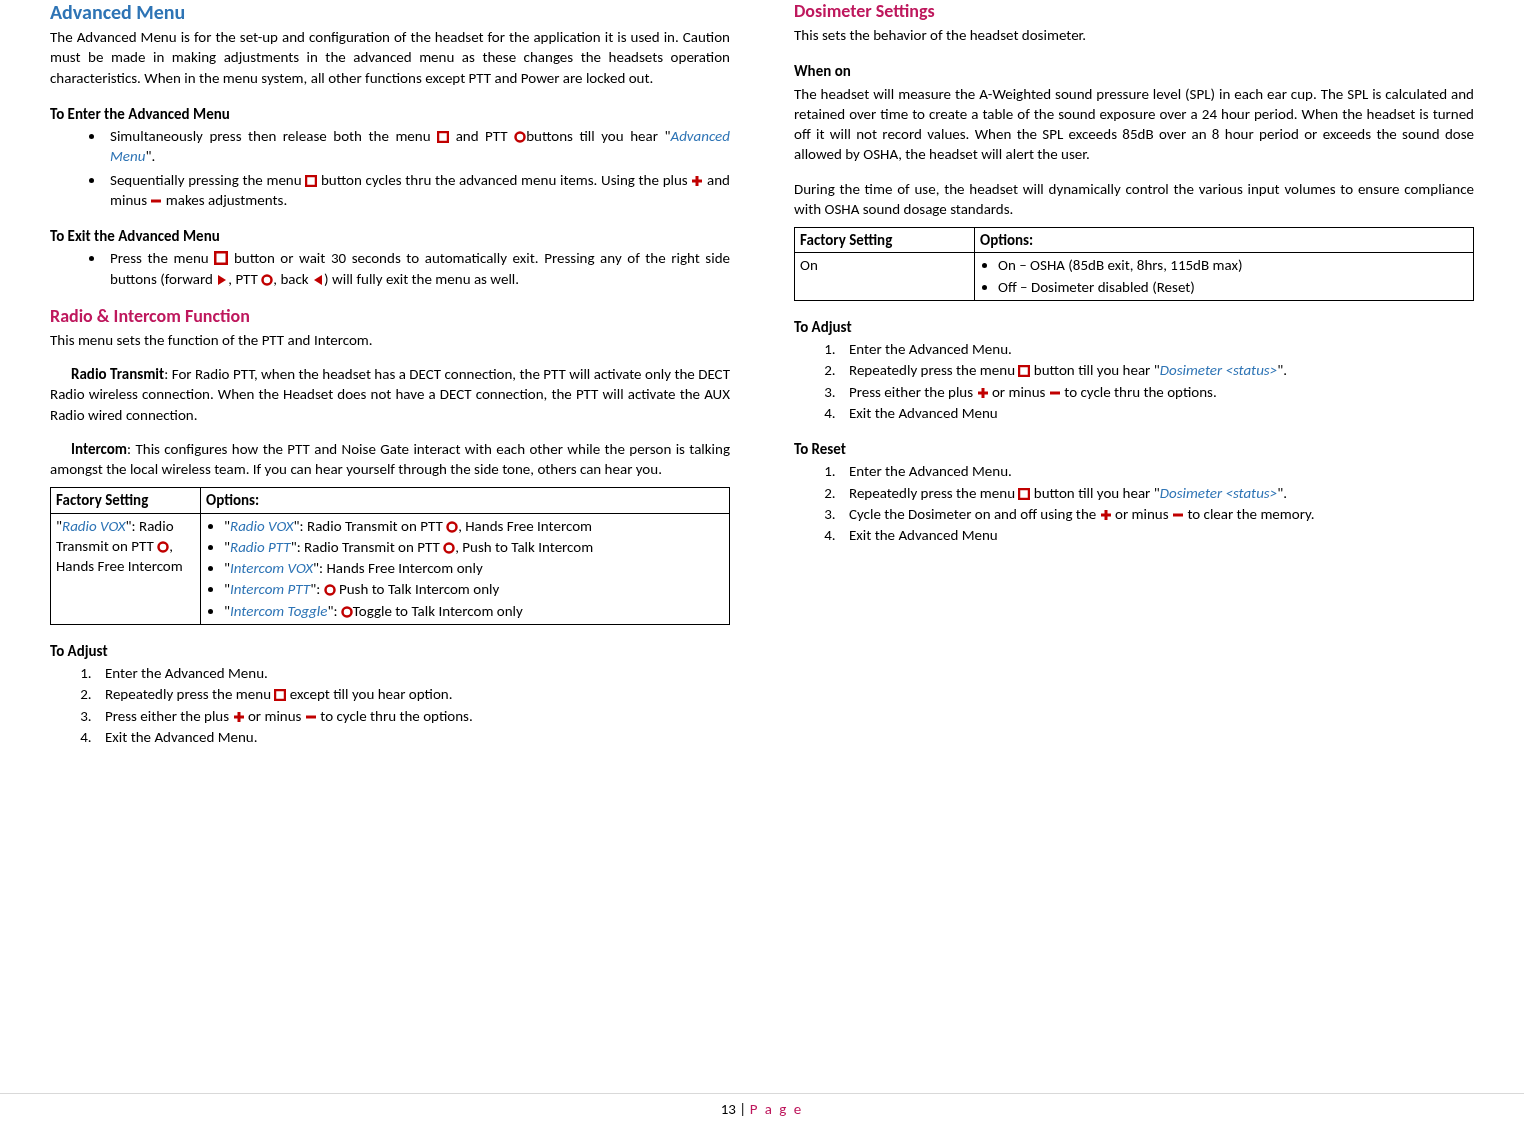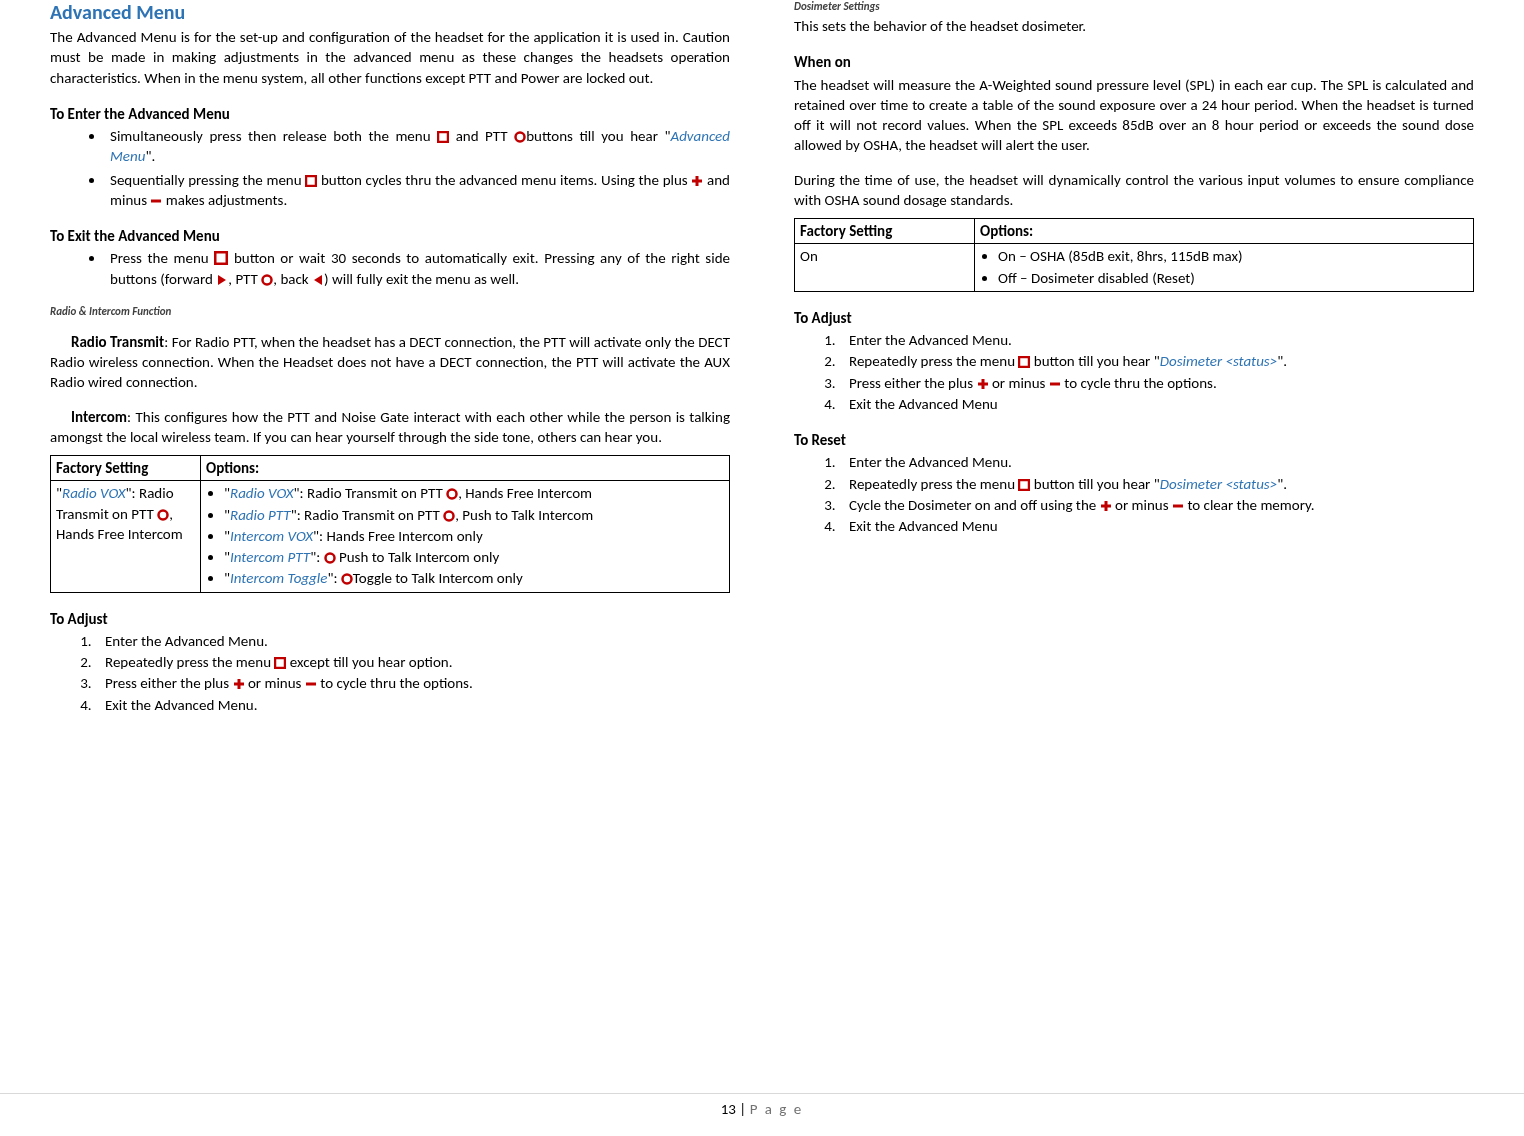--- a/index.html
+++ b/index.html
@@ -13,21 +13,21 @@
       padding: 0 50px;
       position: relative;
     }
     .columns {
       display: flex;
       gap: 64px;
       justify-content: space-between;
     }
     .col { width: 680px; }
     h2.blue { color: #2E74B5; font-size: 20px; font-weight: bold; margin-bottom: 3px; }
-    h3.blue { color: #404040; font-size: 11px; font-weight: bold; margin-top: 16px; margin-bottom: 3px; font-style: italic; }
+    h3.blue { color: #be185d; font-size: 18px; font-weight: bold; margin-top: 16px; margin-bottom: 3px; }
     p { margin: 2px 0; line-height: 1.35; }
     .just { text-align: justify; }
     .bold { font-weight: bold; padding-left: 21px; }
     .subhead { font-weight: bold; margin-top: 16px; margin-bottom: 2px; }
     ul.bul { list-style: disc; margin-left: 55px; margin-top: 2px; }
     ul.bul > li { margin-bottom: 3px; text-align: justify; line-height: 1.35; padding-left: 5px; }
     ol.num { list-style: decimal; margin-left: 45px; margin-top: 2px; }
     ol.num > li { margin-bottom: 1px; line-height: 1.35; padding-left: 10px; }
     .italicblue { color: #2E74B5; font-style: italic; }
     table { border-collapse: collapse; width: 100%; margin-top: 8px; margin-bottom: 8px; }
@@ -37,21 +37,21 @@
     ul.optlist > li { margin-bottom: 1px; }
     .footer {
       position: absolute;
       bottom: 18px;
       left: 0; right: 0;
       text-align: center;
       border-top: 1px solid #D9D9D9;
       padding-top: 6px;
       font-size: 15px;
     }
-    .footer .page { color: #737373; letter-spacing: 2px; }
+    .footer .page { color: #be185d; letter-spacing: 2px; }
     svg { vertical-align: -2px; }
   </style>
 </head>
 <body>
 
 <div class="columns">
   <div class="col">
 
     <h2 class="blue">Advanced Menu</h2>
     <p class="just">The Advanced Menu is for the set-up and configuration of the headset for the application it is used in. Caution must be made in making adjustments in the advanced menu as these changes the headsets operation characteristics. When in the menu system, all other functions except PTT and Power are locked out.</p>
@@ -85,20 +85,21 @@
             <path d="M2 1 L10 6 L2 11 Z" fill="#C00000"></path>
           </svg><span>, PTT </span><svg width="12" height="12">
             <circle cx="6" cy="6" r="4.5" fill="none" stroke="#C00000" stroke-width="2.5"></circle>
           </svg><span>, back </span><svg width="12" height="12">
             <path d="M10 1 L2 6 L10 11 Z" fill="#C00000"></path>
           </svg><span>) will fully exit the menu as well.</span>
       </li>
     </ul>
 
     <h3 class="blue">Radio &amp; Intercom Function</h3>
+    <p>This menu sets the function of the PTT and Intercom.</p>
 
     <p class="just" style="margin-top:14px;">
       <span class="bold">Radio Transmit</span><span>: For Radio PTT, when the headset has a DECT connection, the PTT will activate only the DECT Radio wireless connection. When the Headset does not have a DECT connection, the PTT will activate the AUX Radio wired connection.</span>
     </p>
 
     <p class="just" style="margin-top:14px;">
       <span class="bold">Intercom</span><span>: This configures how the PTT and Noise Gate interact with each other while the person is talking amongst the local wireless team. If you can hear yourself through the side tone, others can hear you.</span>
     </p>
 
     <table>

